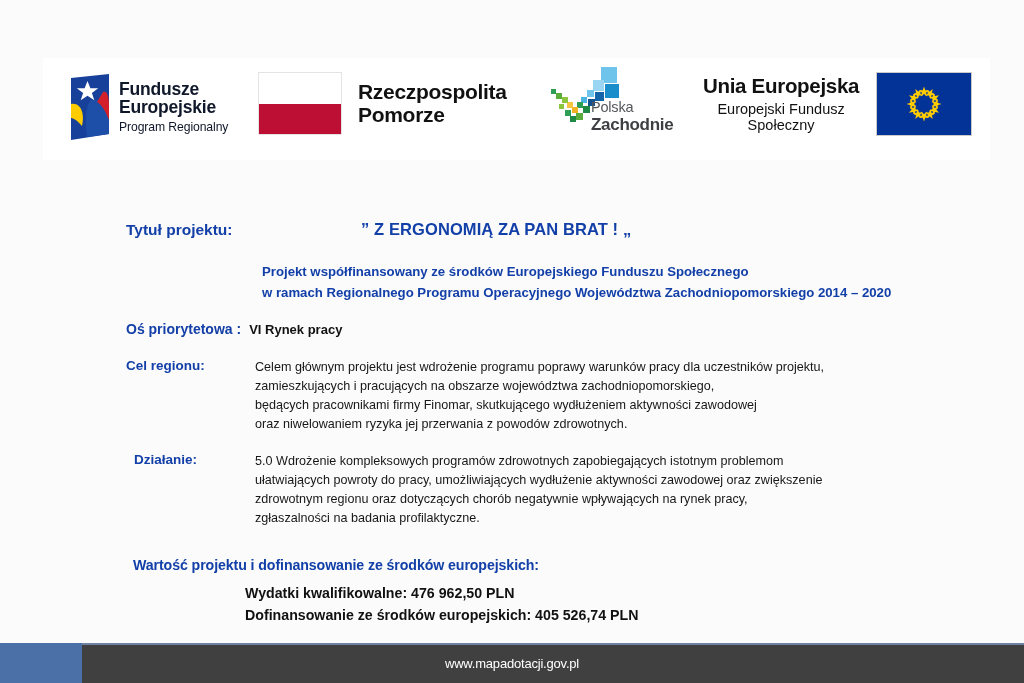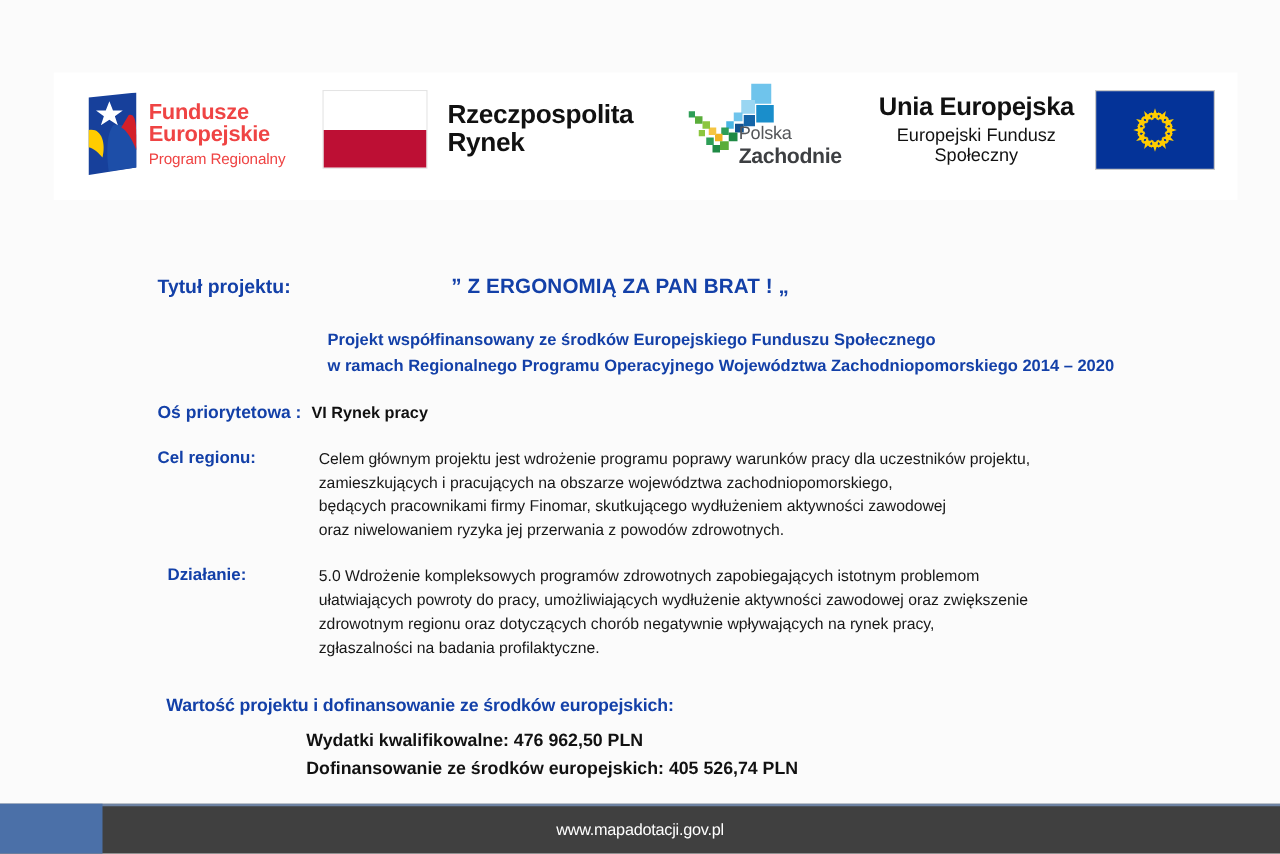--- a/index.html
+++ b/index.html
@@ -35,21 +35,21 @@
     gap: 9px;
   }
   .fe-mark {
     position: relative;
     width: 45px;
     height: 66px;
   }
   .fe-mark svg { display: block; }
   .fe-text {
     line-height: 1.0;
-    color: #ef4444;
+    color: #0f172a;
   }
   .fe-text .l1, .fe-text .l2 {
     font-size: 17.5px;
     font-weight: bold;
     letter-spacing: -0.2px;
     display: block;
   }
   .fe-text .l2 { margin-top: 1px; }
   .fe-text .l3 {
     font-size: 12.2px;
@@ -329,21 +329,21 @@
     </span>
   </div>
 
   <div class="rp-logo">
     <span class="pl-flag">
       <span class="w"></span>
       <span class="r"></span>
     </span>
     <span class="rp-text">
       <span>Rzeczpospolita</span>
-      <span>Rynek</span>
+      <span>Pomorze</span>
     </span>
   </div>
 
   <div class="pz-logo">
     <span class="pz-mark">
       <svg viewBox="0 0 78 62" width="78" height="62" aria-hidden="true">
         <rect x="58" y="1" width="16" height="16" fill="#6fc4ec"></rect>
         <rect x="62" y="18" width="14" height="14" fill="#1a8ecb"></rect>
         <rect x="50" y="14" width="11" height="11" fill="#9ad6f2"></rect>
         <rect x="52" y="26" width="9" height="9" fill="#1465a8"></rect>

